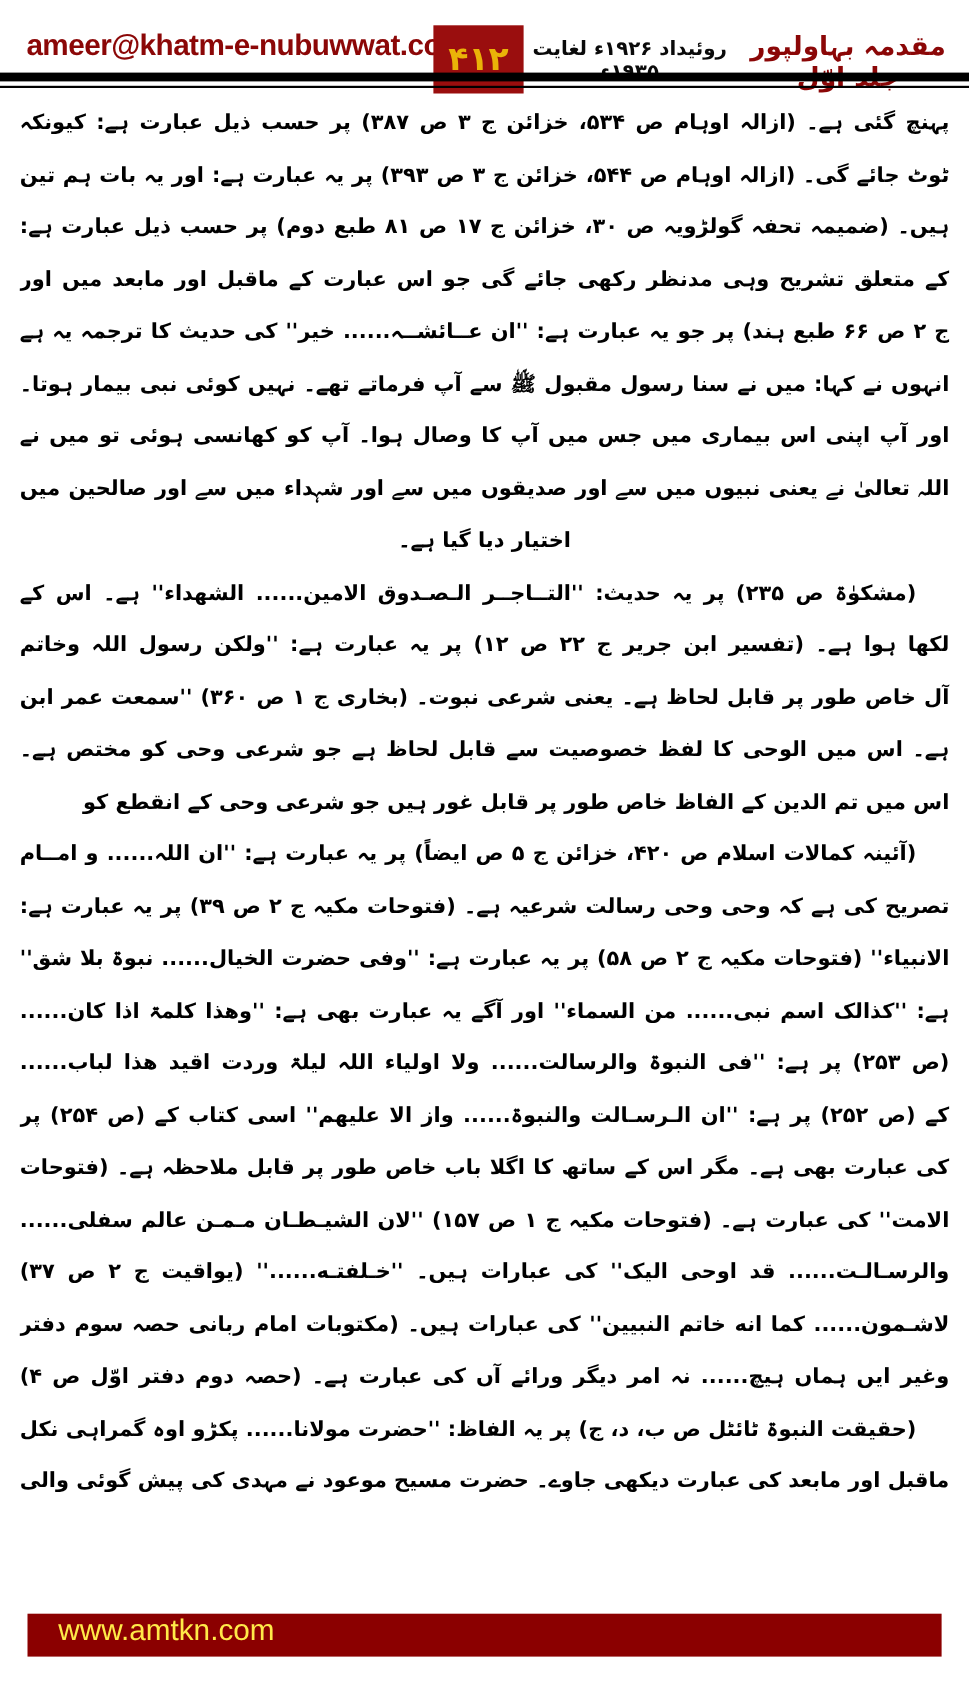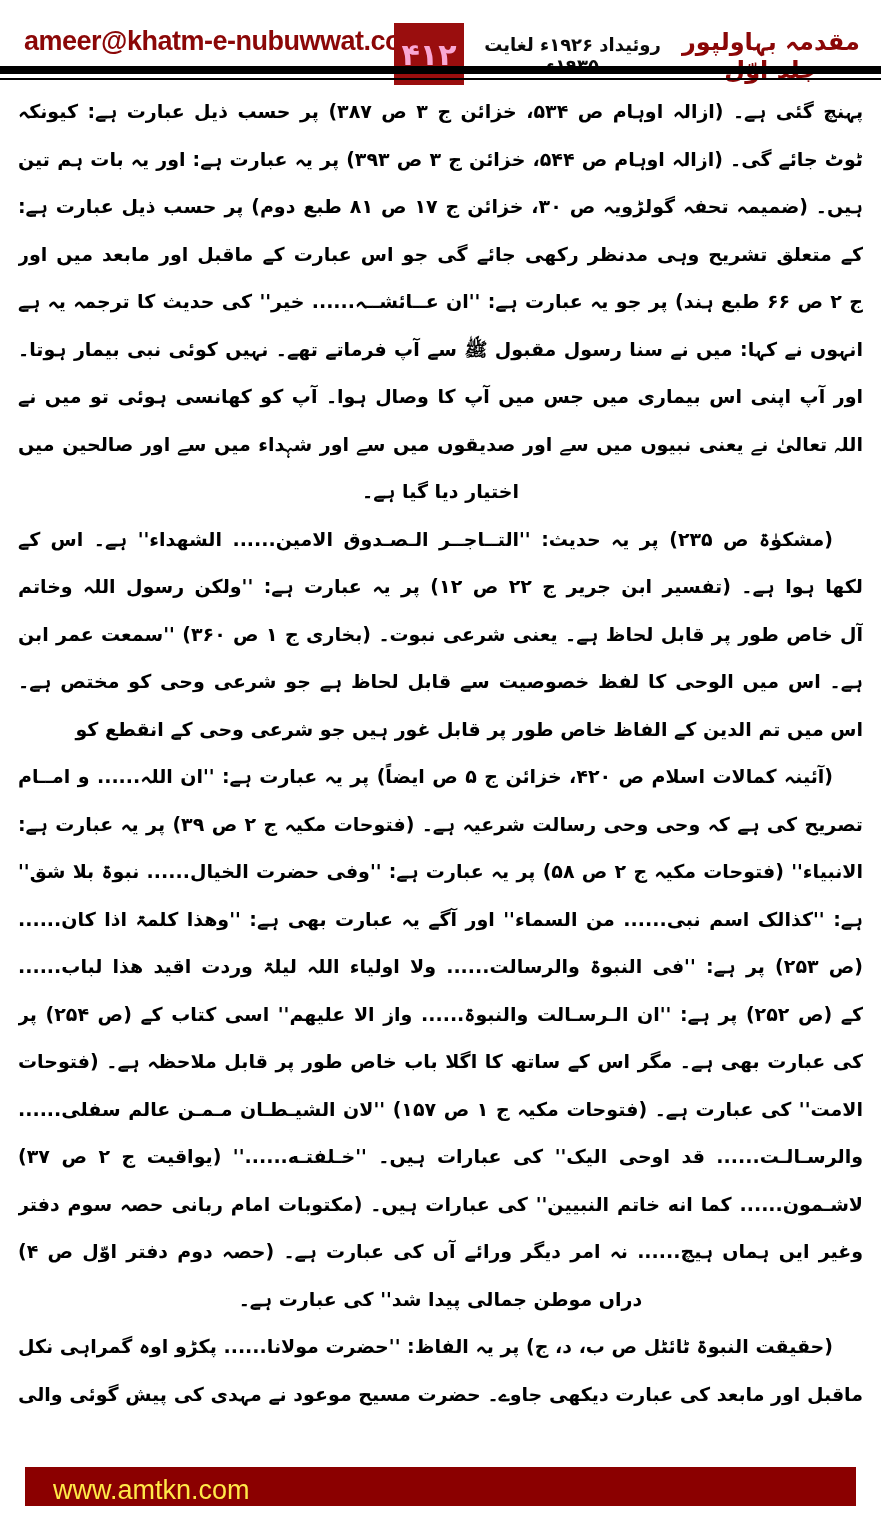--- a/index.html
+++ b/index.html
@@ -11,22 +11,22 @@
     font-family:"DejaVu Sans",sans-serif;
   }
   
   .email{
     position:absolute;left:24px;top:26px;
     font-family:"Liberation Sans",sans-serif;
     font-weight:bold;font-size:27px;letter-spacing:-0.5px;
     color:#8B0707;
   }
   .pagebox{
-    position:absolute;left:394px;top:23px;width:70px;height:62px;
-    background:#9A0E0E;color:#f9a8d4;
+    position:absolute;left:394px;top:23px;width:82px;height:62px;
+    background:#9A0E0E;color:#eab308;
     display:flex;align-items:center;justify-content:center;
     font-size:30px;font-weight:bold;direction:rtl;
   }
   .daterange{
     position:absolute;left:470px;top:34px;width:205px;
     direction:rtl;text-align:center;
     font-size:18px;font-weight:bold;color:#0a0a0a;
   }
   .booktitle{
     position:absolute;right:10px;top:28px;width:200px;
@@ -45,21 +45,21 @@
     text-align:justify;text-align-last:justify;
     white-space:normal;
   }
   .line.indent{padding-right:30px;}
   .line.end{text-align:right;text-align-last:right;}
   .line.center{text-align:right;text-align-last:center;}
   
   .footer{
     position:absolute;left:25px;top:1467px;width:831px;height:39px;
     box-sizing:border-box;background:#8B0000;
-    display:flex;align-items:flex-end;justify-content:space-between;
+    display:flex;align-items:flex-start;justify-content:space-between;
     padding:0 28px;
     font-family:"Liberation Sans",sans-serif;
     font-size:27px;color:#FFE948;
   }
 </style>
 </head>
 <body>
 
 <div class="page">
 
@@ -91,21 +91,20 @@
     <div class="line">تصریح کی ہے کہ وحی وحی رسالت شرعیہ ہے۔ (فتوحات مکیہ ج ۲ ص ۳۹) پر یہ عبارت ہے: ''فان قلتــہ وفی من الـدھا...... حشر مع</div>
     <div class="line">الانبیاء'' (فتوحات مکیہ ج ۲ ص ۵۸) پر یہ عبارت ہے: ''وفی حضرت الخیال...... نبوۃ بلا شق'' اور اس کے ساتھ یہ عبارت بھی</div>
     <div class="line">ہے: ''کذالک اسم نبی...... من السماء'' اور آگے یہ عبارت بھی ہے: ''وھذا کلمۃ اذا کان...... ھو الوحی'' اس جلد کے</div>
     <div class="line">(ص ۲۵۳) پر ہے: ''فی النبوۃ والرسالت...... ولا اولیاء اللہ لیلۃ وردت اقید ھذا لباب...... فالقی الیمنیٰ'' اس کتاب</div>
     <div class="line">کے (ص ۲۵۲) پر ہے: ''ان الـرسـالت والنبوۃ...... واز الا علیھم'' اسی کتاب کے (ص ۲۵۴) پر ہے: ''وھـذه النبوۃ...... اھل''</div>
     <div class="line">کی عبارت بھی ہے۔ مگر اس کے ساتھ کا اگلا باب خاص طور پر قابل ملاحظہ ہے۔ (فتوحات مکیہ ج ۳ ص ۲۳۸) ''واعـلـم...... لا الوحی ھذه</div>
     <div class="line">الامت'' کی عبارت ہے۔ (فتوحات مکیہ ج ۱ ص ۱۵۷) ''لان الشیـطـان مـمـن عالم سفلی...... وان جأنا من...... مالا تعلم......</div>
     <div class="line">والرسـالـت...... قد اوحی الیک'' کی عبارات ہیں۔ ''خـلفتـه......'' (یواقیت ج ۲ ص ۳۷) ''الـمـحبـت خاص والا الشا</div>
     <div class="line">لاشـمون...... کما انه خاتم النبیین'' کی عبارات ہیں۔ (مکتوبات امام ربانی حصہ سوم دفتر اوّل مکتوب ۲۰۷ ص ۹۹، ۱۰۰) پر ''کار دین است</div>
     <div class="line">وغیر ایں ہماں ہیچ...... نہ امر دیگر ورائے آں کی عبارت ہے۔ (حصہ دوم دفتر اوّل ص ۴) ''وفرق دیگر درمیان ایں علوم آنست...... پس خطارا</div>
-    <div class="line center">دراں موطن جمالی پیدا شد'' کی عبارت ہے۔</div>
     <div class="line indent">(حقیقت النبوۃ ٹائٹل ص ب، د، ج) پر یہ الفاظ: ''حضرت مولانا...... پکڑو اوہ گمراہی نکل آئی'' کی عبارت ہے۔ اس کے ساتھ اس کے</div>
     <div class="line">ماقبل اور مابعد کی عبارت دیکھی جاوے۔ حضرت مسیح موعود نے مہدی کی پیش گوئی والی حدیثوں کے متعلق کہ جن کو دنیا حدیث کہہ کر بیان کرتی</div>
   </div>
 
   <div class="footer">
     <span>www.amtkn.com</span>
   </div>
 
 </div>
 

